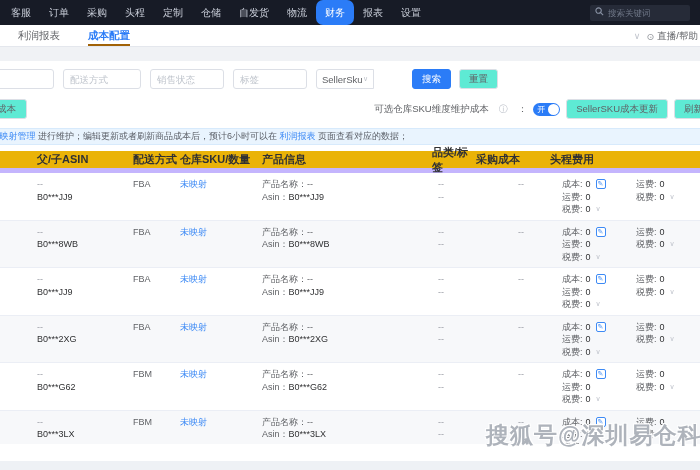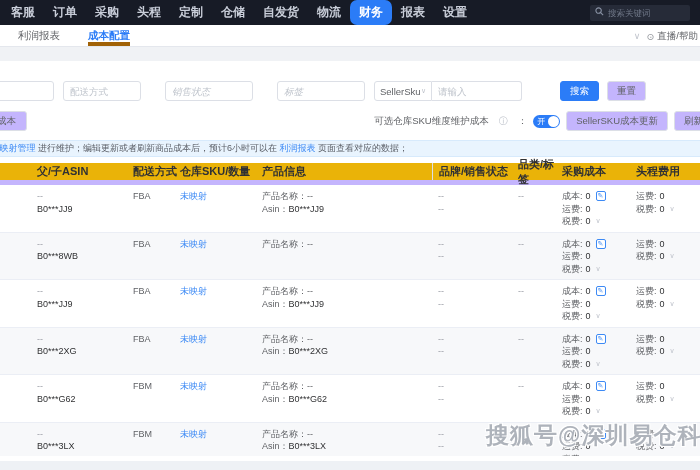--- a/index.html
+++ b/index.html
@@ -3,45 +3,45 @@
 <meta charset="utf-8">
 <style>
   * { box-sizing: border-box; margin: 0; padding: 0; }
   html,body { width:700px; height:470px; }
   body {
     font-family: "Liberation Sans", "DejaVu Sans", sans-serif;
     background:#fff; overflow:hidden; position:relative; font-size:10px; color:#303133;
   }
   
   .topnav { height:25px; background:#171b26; display:flex; align-items:stretch; padding-left:2px; }
-  .nav-item { padding:0 9px; line-height:25px; font-size:12px; color:#c9ced9; cursor:pointer; white-space:nowrap;font-weight:bold; }
+  .nav-item { padding:0 9px; line-height:25px; font-size:10px; color:#c9ced9; cursor:pointer; white-space:nowrap; }
   .nav-item.active { background:#2b7cf7; color:#fff;border-radius:7px; }
   .nav-search { margin-left:auto; margin-right:10px; align-self:center; display:flex; align-items:center;
     width:100px; height:16px; background:#262b38; border-radius:2px; padding:0 5px; gap:4px; }
   .nav-search svg { flex:0 0 auto; }
   .nav-search input { background:transparent; border:none; outline:none; width:100%; font-size:8.5px; color:#cfd4de; }
   .nav-search input::placeholder { color:#707888; }
   
   .tabbar { height:22px; border-bottom:1px solid #e4e7ed; display:flex; align-items:stretch; padding-left:18px; gap:28px; position:relative; background:#fff; }
   .tab { line-height:21px; font-size:10.5px; color:#606266; cursor:pointer; }
-  .tab.active { color:#2b7cf7; border-bottom:4px solid #a16207; font-weight:700; }
+  .tab.active { color:#2b7cf7; border-bottom:2px solid #a16207; font-weight:700; }
   .tab-right { position:absolute; right:2px; top:0; height:22px; display:flex; align-items:center; gap:6px; font-size:9.5px; color:#606266; white-space:nowrap; }
   .gray-gap { height:14px; background:#f0f2f5; }
   
-  .panel { background:#fff; padding-top:20px; }
+  .panel { background:#fff; padding-top:8px; }
   .filter-row { display:flex; align-items:center; height:20px; }
   .f-input { height:20px; border:1px solid #dcdfe6; border-radius:3px; padding:0 6px; font-size:9.5px; color:#303133; outline:none; }
   .f-input::placeholder { color:#bfc4cc; }
   .cut-input { width:82px; margin-left:-28px; }
   .w78 { width:78px; margin-left:9px; }
-  .w70 { width:88px; margin-left:24px;font-style:italic; }
+  .w70 { width:74px; margin-left:9px; }
   .sku-select { margin-left:9px; width:58px; height:20px; border:1px solid #dcdfe6; border-radius:3px 0 0 3px; display:flex; align-items:center; justify-content:space-between; padding:0 5px; font-size:9.5px; color:#606266; cursor:pointer; background:#fff; }
   .sku-select .caret { color:#c0c4cc; font-size:7px; }
   .kw-input { width:90px; border-radius:0 3px 3px 0; border-left:none; }
-  .btn { height:20px; border:1px solid #dcdfe6; background:#c4b5fd; border-radius:3px; font-size:9.5px; color:#606266; padding:0 9px; cursor:pointer; white-space:nowrap; }
+  .btn { height:20px; border:1px solid #dcdfe6; background:#5eead4; border-radius:3px; font-size:9.5px; color:#606266; padding:0 9px; cursor:pointer; white-space:nowrap; }
   .btn.primary { background:#2b7cf7; border-color:#2b7cf7; color:#fff; }
   .search-btn { margin-left:38px; }
   .reset-btn { margin-left:8px; }
   
   .action-row { margin-top:10px; height:20px; display:flex; align-items:center; }
   .partial-btn { margin-left:-14px; padding:0 10px; }
   .action-right { margin-left:auto; margin-right:-32px; display:flex; align-items:center; gap:6px; }
   .toggle-label { font-size:9.5px; color:#606266; display:flex; align-items:center; gap:10px; }
   .info-icon { color:#b9bec7; font-size:9px; }
   .toggle { width:27px; height:13px; border-radius:7px; background:#2b7cf7; position:relative; cursor:pointer; flex:0 0 auto; }
@@ -117,21 +117,20 @@
 
   <div class="filter-row">
     <input class="f-input cut-input" style="">
     <input class="f-input w78" placeholder="配送方式" style="">
     <input class="f-input w70" placeholder="销售状态" style="">
     <input class="f-input w70" placeholder="标签" style="">
     <div class="sku-select">
       <span>SellerSku</span>
       <span class="caret">∨</span>
     </div>
-    <input class="f-input kw-input" placeholder="请输入" style="">
     <button class="btn primary search-btn">搜索</button>
     <button class="btn reset-btn">重置</button>
   </div>
 
   <div class="action-row">
     <button class="btn partial-btn">成本</button>
     <div class="action-right">
       <span class="toggle-label">
         <span>可选仓库SKU维度维护成本</span>
         <span class="info-icon">ⓘ</span>
@@ -150,21 +149,20 @@
     <span class="lead link">SKU映射管理</span><span> 进行维护；编辑更新或者刷新商品成本后，预计6小时可以在 </span><span class="link">利润报表</span><span> 页面查看对应的数据；</span>
   </div>
 
   <div class="table">
     <div class="thead">
       <span class="c0"></span>
       <span class="c1">父/子ASIN</span>
       <span class="c2">配送方式</span>
       <span class="c3">仓库SKU/数量</span>
       <span class="c4">产品信息</span>
-      <span class="c5">品牌/销售状态</span>
       <span class="c6">品类/标签</span>
       <span class="c7">采购成本</span>
       <span class="c8">头程费用</span>
     </div>
     <div class="tbody">
   <div class="tr">
     <span class="c0"></span>
     <span class="c1">
       <div class="muted">--</div>
       <div class="dark">B0***JJ9</div>
@@ -216,20 +214,21 @@
     <span class="c1">
       <div class="muted">--</div>
       <div class="dark">B0***8WB</div>
     </span>
     <span class="c2">FBA</span>
     <span class="c3">
       <a class="link">未映射</a>
     </span>
     <span class="c4">
       <div><span>产品名称：</span><span>--</span></div>
+      <div><span>Asin：</span><span class="dark">B0***8WB</span></div>
     </span>
     <span class="c5">
       <div class="muted">--</div>
       <div class="muted">--</div>
     </span>
     <span class="c6 muted">--</span>
     <span class="c7">
       <div class="cost-line">
               <span>成本:</span>
               <span class="dark">0</span>

